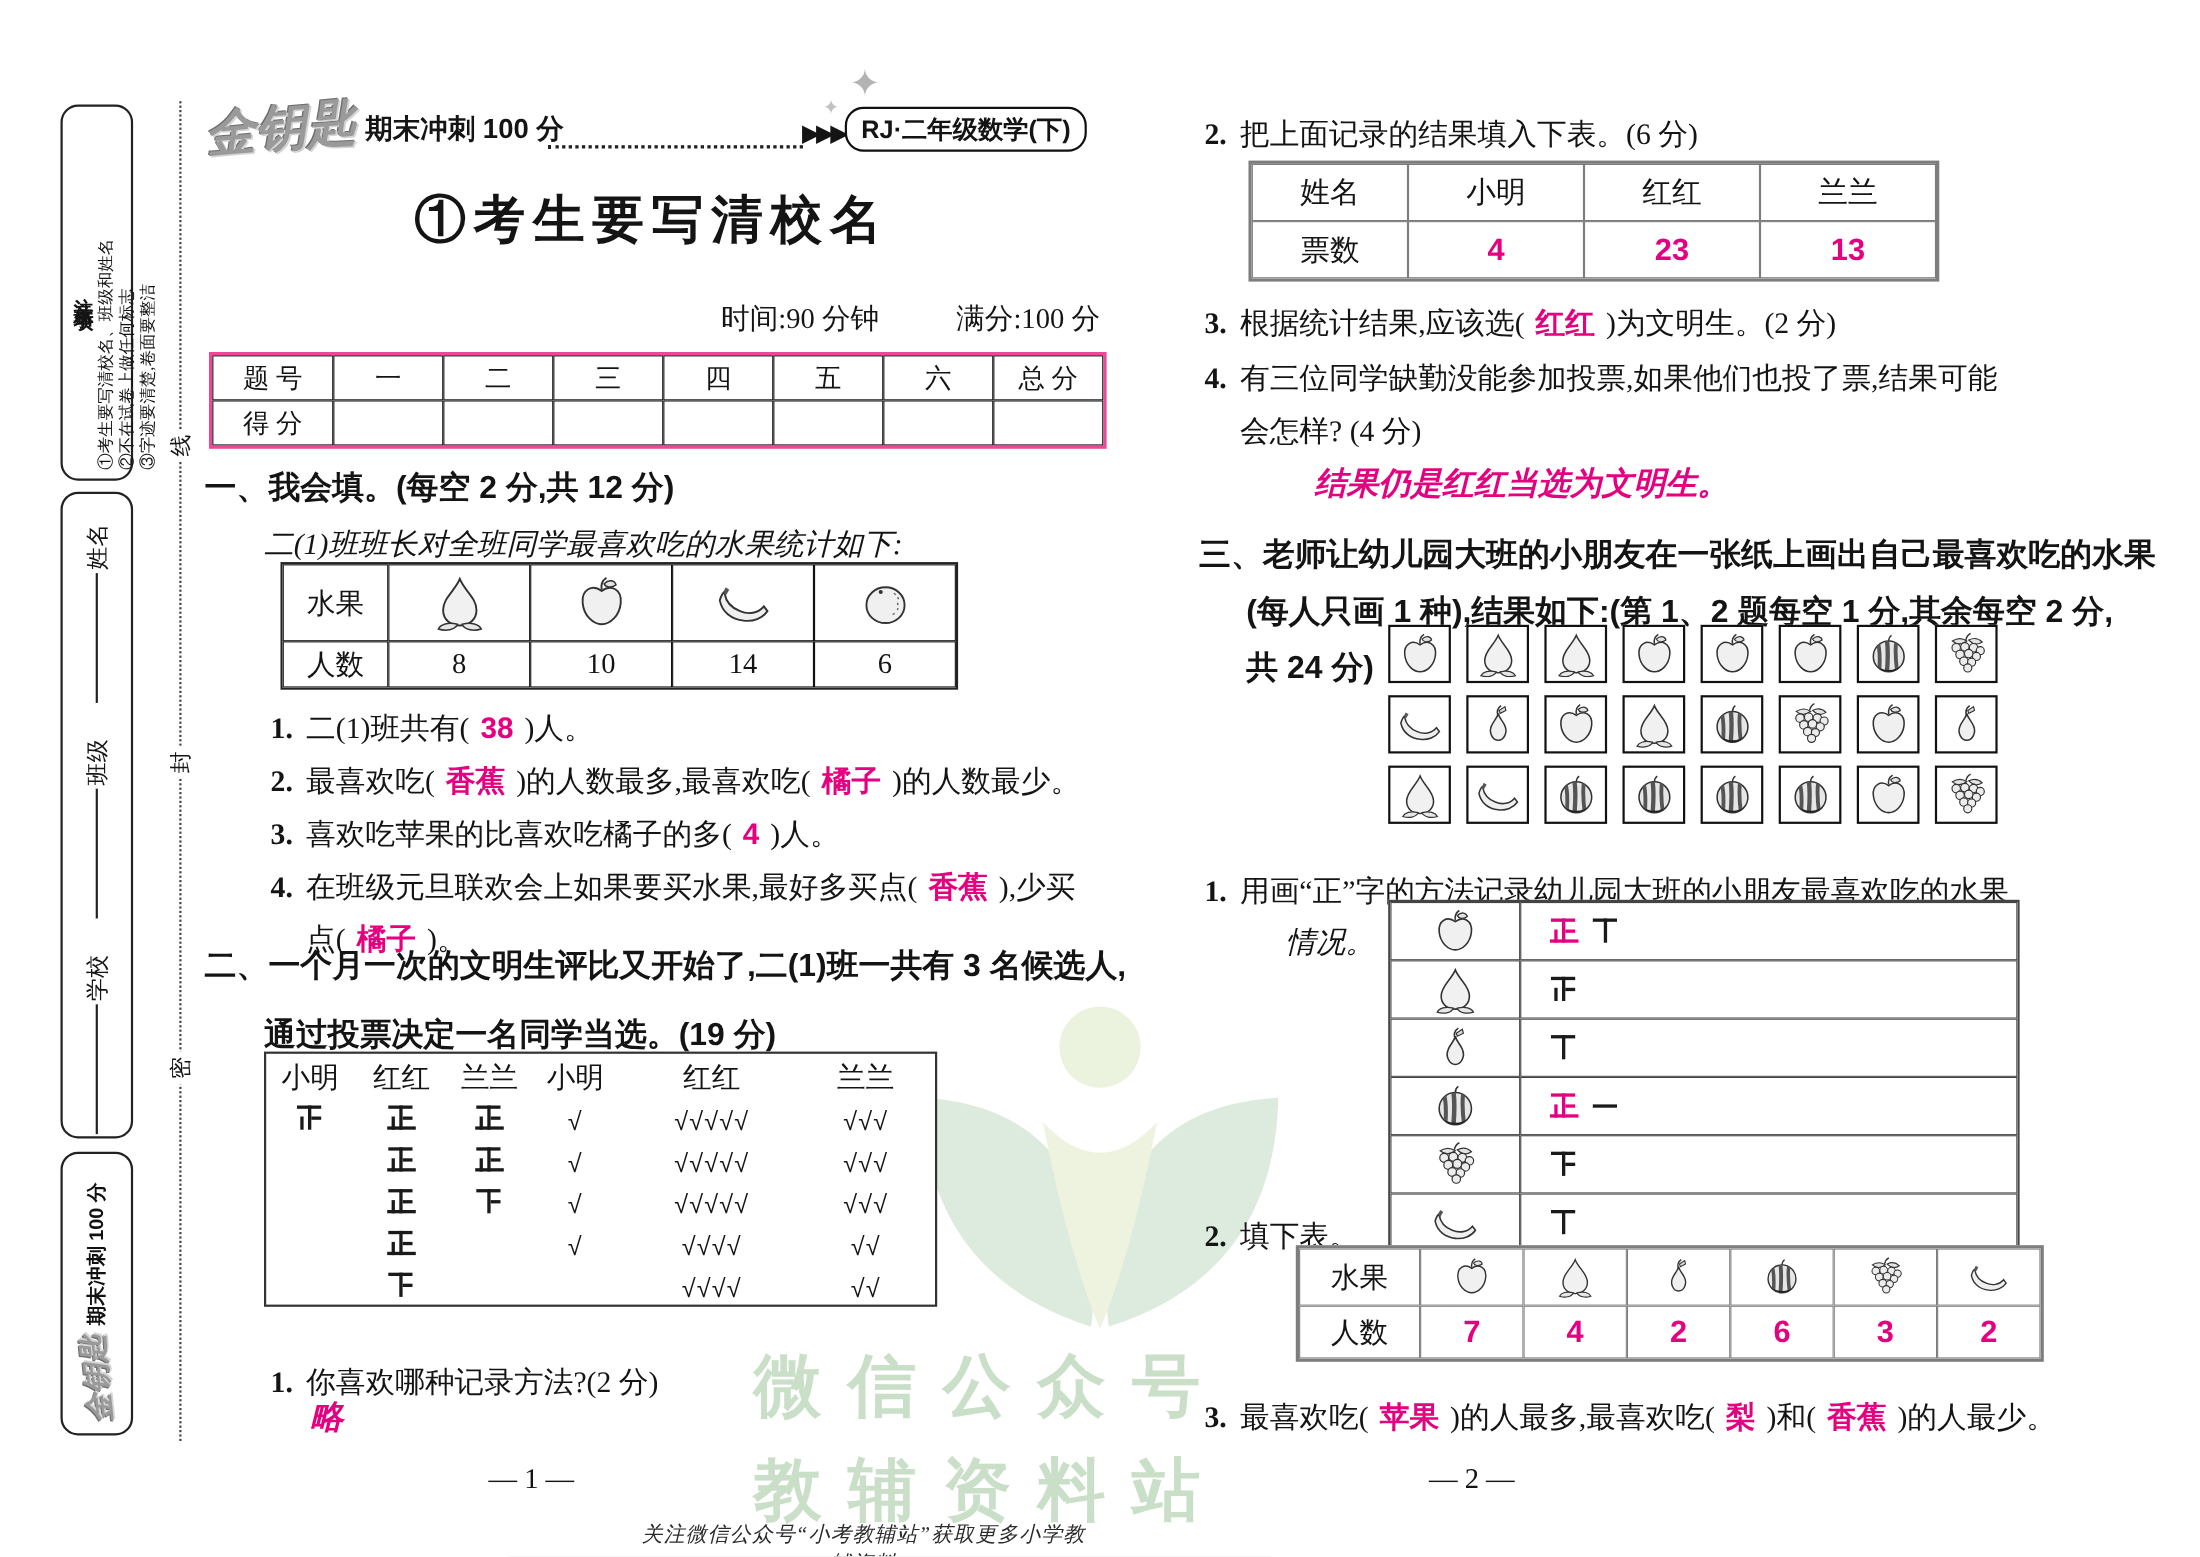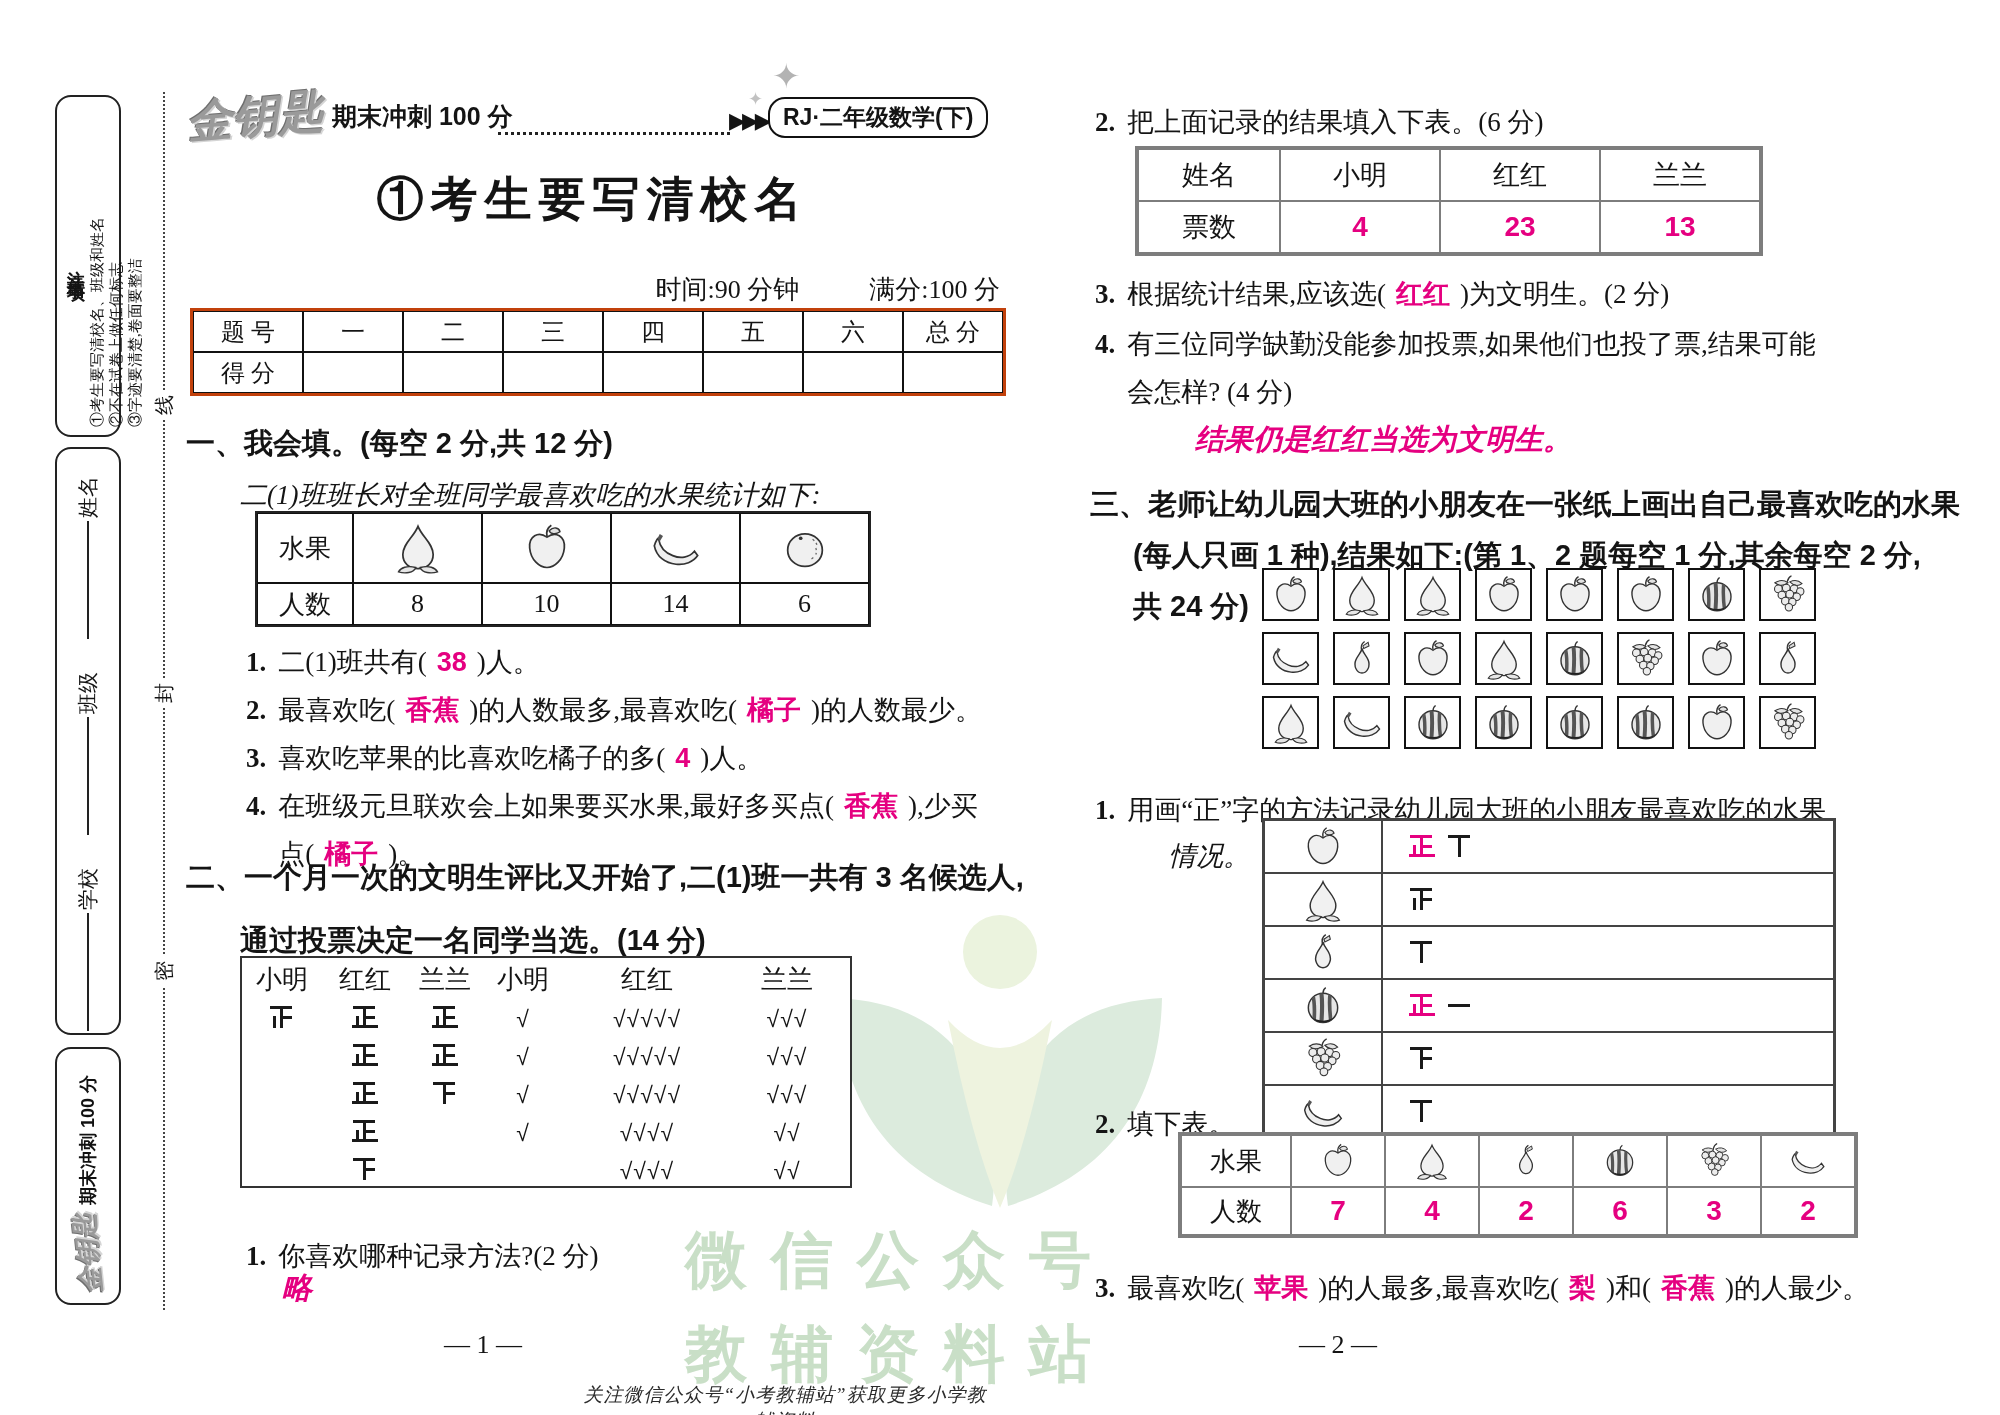--- a/index.html
+++ b/index.html
@@ -58,22 +58,22 @@
 
   #page-title{position:absolute;left:185px;top:168px;width:815px;text-align:center;
               font-weight:bold;font-size:47px;letter-spacing:7px;z-index:2;}
   #meta{position:absolute;left:185px;top:272px;width:815px;text-align:right;font-size:26px;z-index:2;}
   #meta .mt{margin-right:70px;}
 
   
   .gtable{position:absolute;display:grid;background:#fff;z-index:2;}
   .gtable .cell{border:1px solid #111;display:flex;align-items:center;justify-content:center;
                 font-size:24px;background:#fff;}
-  #score-table{left:190px;top:308px;grid-template-columns:110px repeat(6,100px) 100px;
-               grid-auto-rows:41px;border:3px solid #c2410c;}
+  #score-table{left:190px;top:320px;grid-template-columns:110px repeat(6,100px) 100px;
+               grid-auto-rows:41px;border:3px solid #ec4899;}
   #stat-table{left:255px;top:511px;grid-template-columns:96px repeat(4,129px);
               grid-template-rows:70px 42px;border:2px solid #222;}
   #stat-table .cell{font-size:26px;}
   #vote-table{left:1135px;top:146px;grid-template-columns:142px repeat(3,160px);
               grid-template-rows:52px 52px;border:3px solid var(--gray-border);}
   #vote-table .cell{border:1.5px solid var(--gray-border);font-size:27px;}
   #fill-table{left:1178px;top:1132px;grid-template-columns:110px repeat(6,94px);
               grid-template-rows:52px 48px;border:3px solid var(--gray-border);}
   #fill-table .cell{border:1.5px solid var(--gray-border);font-size:26px;}
   .pinkv{color:var(--pink);font-family:var(--sans);font-weight:bold;font-size:28px;}
@@ -301,21 +301,21 @@
   <div class="qline" style="left:246px;top:734px;width:756px;">
     <span class="qno">3.</span>
     <span class="qtext">喜欢吃苹果的比喜欢吃橘子的多(<span class="ans">4</span>)人。</span>
   </div>
   <div class="qline" style="left:246px;top:782px;width:756px;">
     <span class="qno">4.</span>
     <span class="qtext">在班级元旦联欢会上如果要买水果,最好多买点(<span class="ans">香蕉</span>),少买点(<span class="ans">橘子</span>)。</span>
   </div>
 
   <div class="sec-head" style="left:186px;top:858px;">二、一个月一次的文明生评比又开始了,二(1)班一共有 3 名候选人,</div>
-  <div class="sec-head" style="left:240px;top:921px;">通过投票决定一名同学当选。(14 分)</div>
+  <div class="sec-head" style="left:240px;top:921px;">通过投票决定一名同学当选。(19 分)</div>
   <div id="vote-box" class="gtable">
       <div class="vh">小明</div>
       <div class="vh">红红</div>
       <div class="vh">兰兰</div>
       <div class="vh">小明</div>
       <div class="vh">红红</div>
       <div class="vh">兰兰</div>
       <div><span class="tally"><i class="s1"></i><i class="s2"></i><i class="s3"></i><i class="s4"></i></span></div>
       <div><span class="tally"><i class="s1"></i><i class="s2"></i><i class="s3"></i><i class="s4"></i><i class="s5"></i></span></div>
       <div><span class="tally"><i class="s1"></i><i class="s2"></i><i class="s3"></i><i class="s4"></i><i class="s5"></i></span></div>

